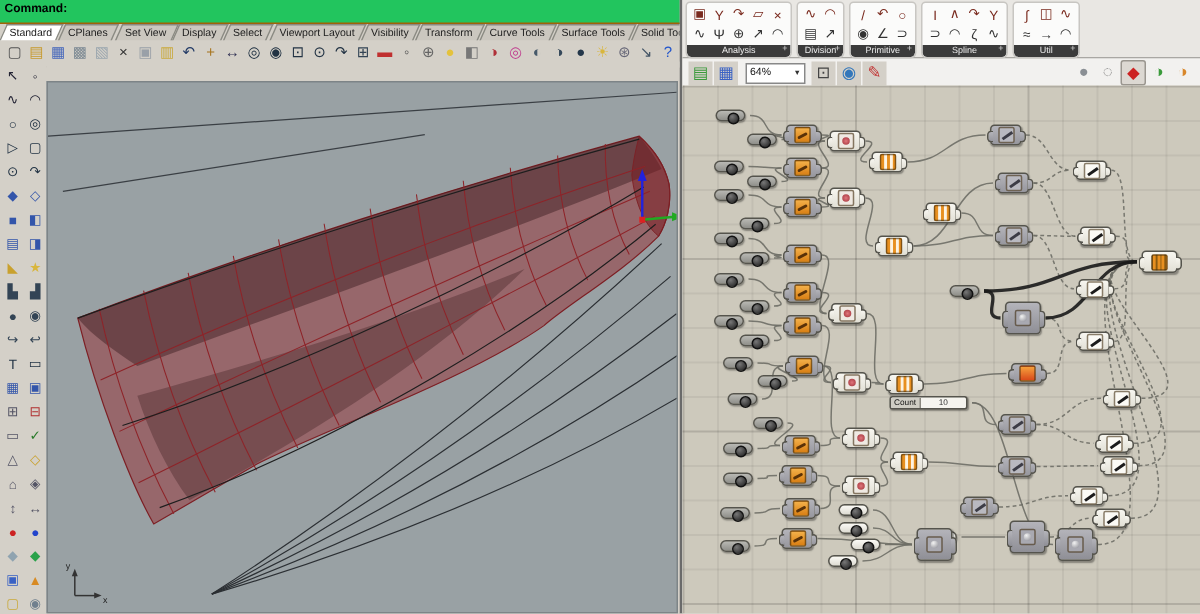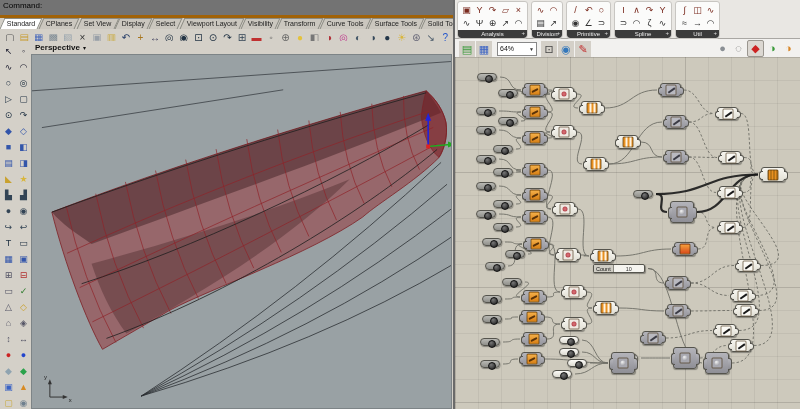--- a/index.html
+++ b/index.html
@@ -1,21 +1,21 @@
 <!DOCTYPE html>
 <html><head>
 <meta charset="utf-8">
 <style>
   html,body{margin:0;padding:0;}
   body{width:800px;height:409px;position:relative;overflow:hidden;
        font-family:"Liberation Sans","DejaVu Sans",sans-serif;
        background:#d4d0c8;font-size:8px;color:#111;}
   
   #rhino{position:absolute;left:0;top:0;width:453px;height:409px;background:#d4d0c8;border-right:2px solid #6a6a6a;}
-  #rh-command{height:13px;background:#737373;border-bottom:3px solid #a16207;padding:1px 3px;font-size:8px;font-weight:normal;color:#000;}
+  #rh-command{height:13px;background:#22c55e;border-bottom:1px solid #a16207;padding:1px 3px;font-size:8px;font-weight:bold;color:#000;}
   #rh-tabs{height:11px;display:flex;align-items:flex-end;padding-left:2px;background:#d4d0c8;overflow:hidden;}
   .rh-tab{display:inline-block;transform:skewX(-24deg);border:1px solid #8a8a82;border-bottom:none;background:#cbc7bf;padding:0 4px;margin-right:1px;height:10px;line-height:10px;}
   .rh-tab>span{display:inline-block;transform:skewX(24deg);font-size:7px;color:#222;white-space:nowrap;}
   .rh-tab.active{background:#fff;}
   #rh-toolbar{height:17px;display:flex;align-items:center;padding-left:3px;background:#d4d0c8;border-bottom:1px solid #b7b3ab;}
   .tb-ic{width:14px;height:14px;margin-right:1px;display:flex;align-items:center;justify-content:center;
          font-size:10px;line-height:14px;background:#d4d0c8;border:1px solid transparent;cursor:pointer;}
   #rh-main{position:absolute;left:0;top:41px;right:0;bottom:0;display:flex;}
   #rh-sidebar{width:30px;background:#d4d0c8;display:grid;grid-template-columns:14px 14px;align-content:start;padding:2px 0 0 1px;grid-gap:1px;}
   .sb-ic{width:13px;height:13px;display:flex;align-items:center;justify-content:center;font-size:9px;cursor:pointer;background:#d4d0c8;border:1px solid transparent;}
@@ -171,24 +171,20 @@
         <span class="sb-ic" style="color: rgb(204, 34, 34);">●</span>
         <span class="sb-ic" style="color: rgb(34, 68, 204);">●</span>
         <span class="sb-ic" style="color: rgb(143, 163, 176);">◆</span>
         <span class="sb-ic" style="color: rgb(42, 162, 74);">◆</span>
         <span class="sb-ic" style="color: rgb(58, 98, 196);">▣</span>
         <span class="sb-ic" style="color: rgb(216, 138, 34);">▲</span>
         <span class="sb-ic" style="color: rgb(201, 169, 60);">▢</span>
         <span class="sb-ic" style="color: rgb(112, 128, 142);">◉</span>
       </div>
     <div id="rh-viewport">
-      <div id="vp-title">
-        <span>Perspective</span>
-        <span style="font-size:6px;">▾</span>
-      </div>
       <div id="vp-canvas">
         <svg width="100%" height="100%" viewBox="0 0 422 355" preserveAspectRatio="none">
 
           <g stroke="#3a3f44" stroke-width="0.8" fill="none">
             <path d="M0,36 L430,6"></path>
             <path d="M10,73 L253,35"></path>
           </g>
 
           <g stroke="#2b2f33" stroke-width="0.8" fill="none">
             <path d="M110,343 Q 270,240 412,108"></path>

